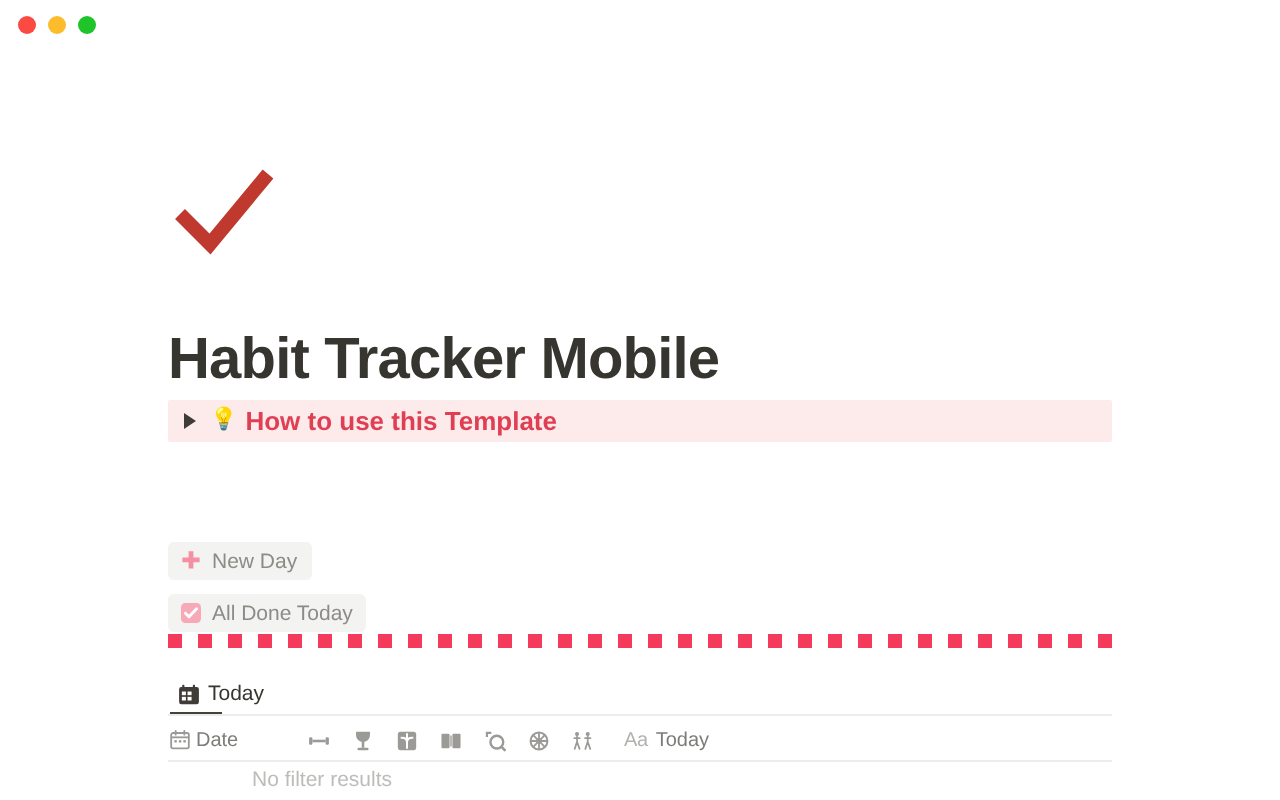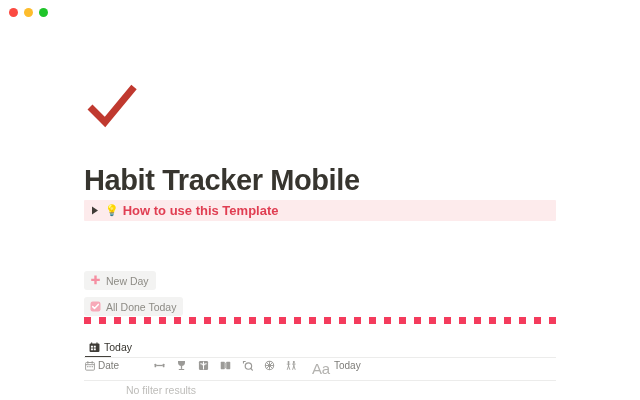--- a/index.html
+++ b/index.html
@@ -214,41 +214,42 @@
     position: absolute;
     left: 84px;
     top: 334px;
     width: 472px;
     height: 20px;
     display: flex;
     align-items: center;
   }
   .col {
     display: inline-flex;
+    align-items: center;
     height: 20px;
     font-size: 10px;
     color: #9b9a97;
     white-space: nowrap;
   }
   .col .col-icon {
     display: inline-flex;
     align-items: center;
     justify-content: center;
     width: 11px;
     height: 11px;
     margin-right: 3px;
     flex: 0 0 auto;
     font-size: 9px;
     line-height: 1;
     color: #9b9a97;
   }
   .col .col-icon svg { display: block; }
   .col-label { color: #7d7c78; }
   .col-aa {
-    font-size: 15px;
+    font-size: 10px;
     color: #b3b2af;
     margin-right: 4px;
     letter-spacing: -0.2px;
   }
   .col.icon-only { margin-right: 0; }
 
   #header-rule {
     position: absolute;
     left: 84px;
     top: 354px;

